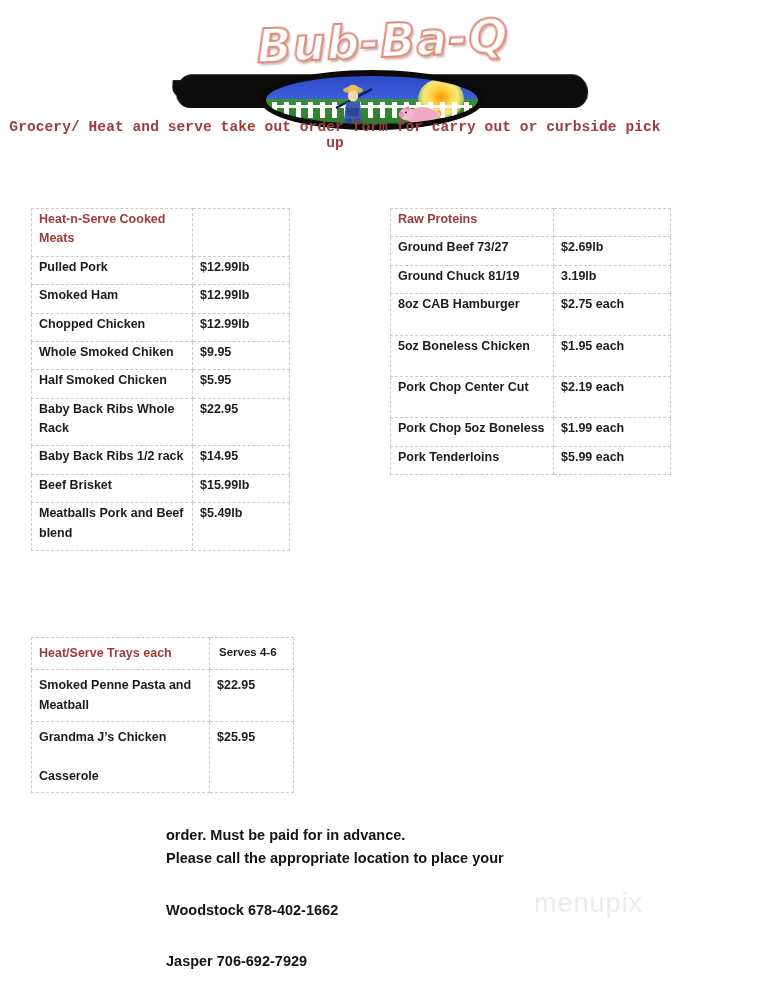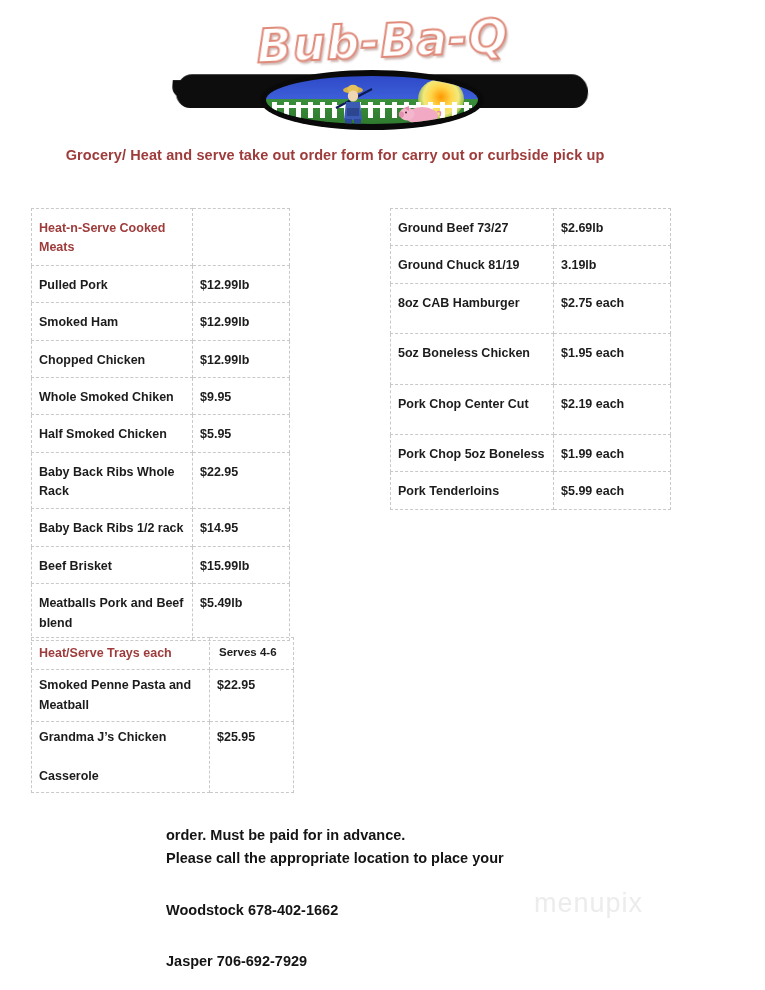--- a/index.html
+++ b/index.html
@@ -112,39 +112,40 @@
     color: #ffffff;
     -webkit-text-stroke: 2px #e08a7a;
     text-shadow: 2px 3px 2px rgba(120,60,50,0.35);
     transform: rotate(-2.5deg);
   }
 
   
   .doc-title {
     position: absolute;
     left: 0;
-    top: 147px;
+    top: 119px;
     width: 670px;
     text-align: center;
     font-size: 14.5px;
     font-weight: 700;
     color: #9e3b3b;
     letter-spacing: 0.1px;
+    font-family: Liberation Mono, monospace;
   }
 
   
   .price-table {
     position: absolute;
     border-collapse: collapse;
     table-layout: fixed;
   }
   .price-table td {
     border: 1px dashed #c9c9c9;
     vertical-align: top;
-    padding: 10px 6px 7px 7px;
+    padding: 1px 6px 7px 7px;
     font-size: 12.5px;
     font-weight: 700;
     line-height: 1.55;
     color: #1c1c1c;
   }
   .price-table td.sec-head {
     color: #9e3b3b;
     font-weight: 700;
   }
   .price-table td.small-note {
@@ -314,20 +315,24 @@
   </tbody>
 </table>
 
 <table class="price-table" id="table-raw-proteins">
   <colgroup>
       <col class="c1">
       <col class="c2">
     </colgroup>
   <tbody>
     <tr>
+      <td class="sec-head">Raw Proteins</td>
+      <td></td>
+    </tr>
+    <tr>
       <td>Ground Beef 73/27</td>
       <td>$2.69lb</td>
     </tr>
     <tr>
       <td>Ground Chuck 81/19</td>
       <td>3.19lb</td>
     </tr>
     <tr class="row-tall">
       <td>8oz CAB Hamburger</td>
       <td>$2.75 each</td>

